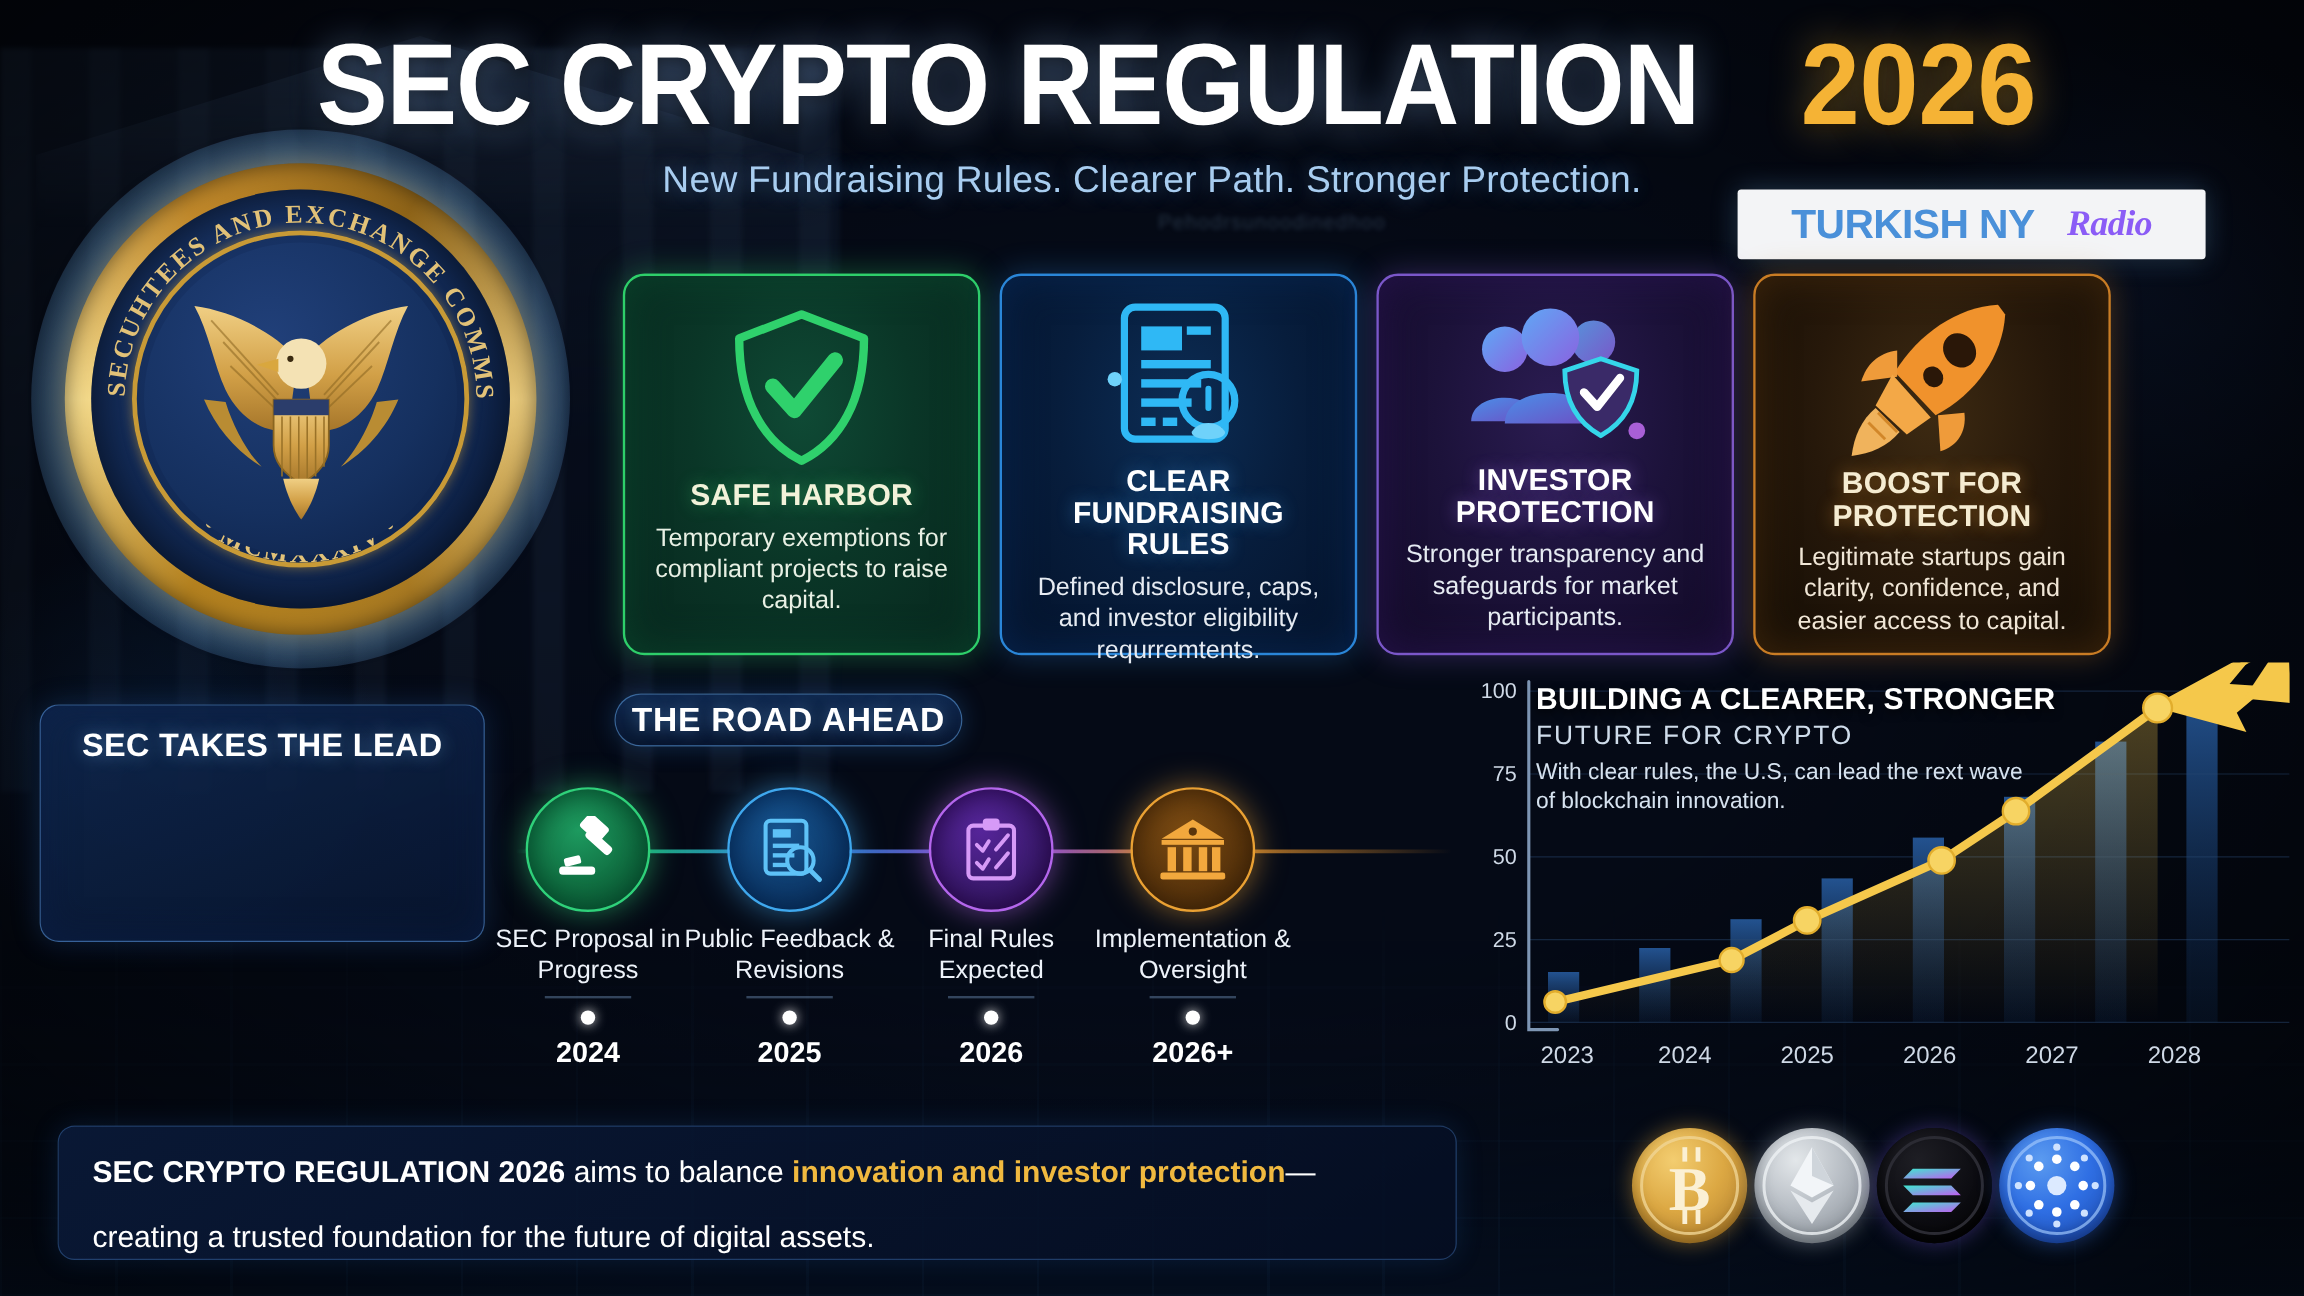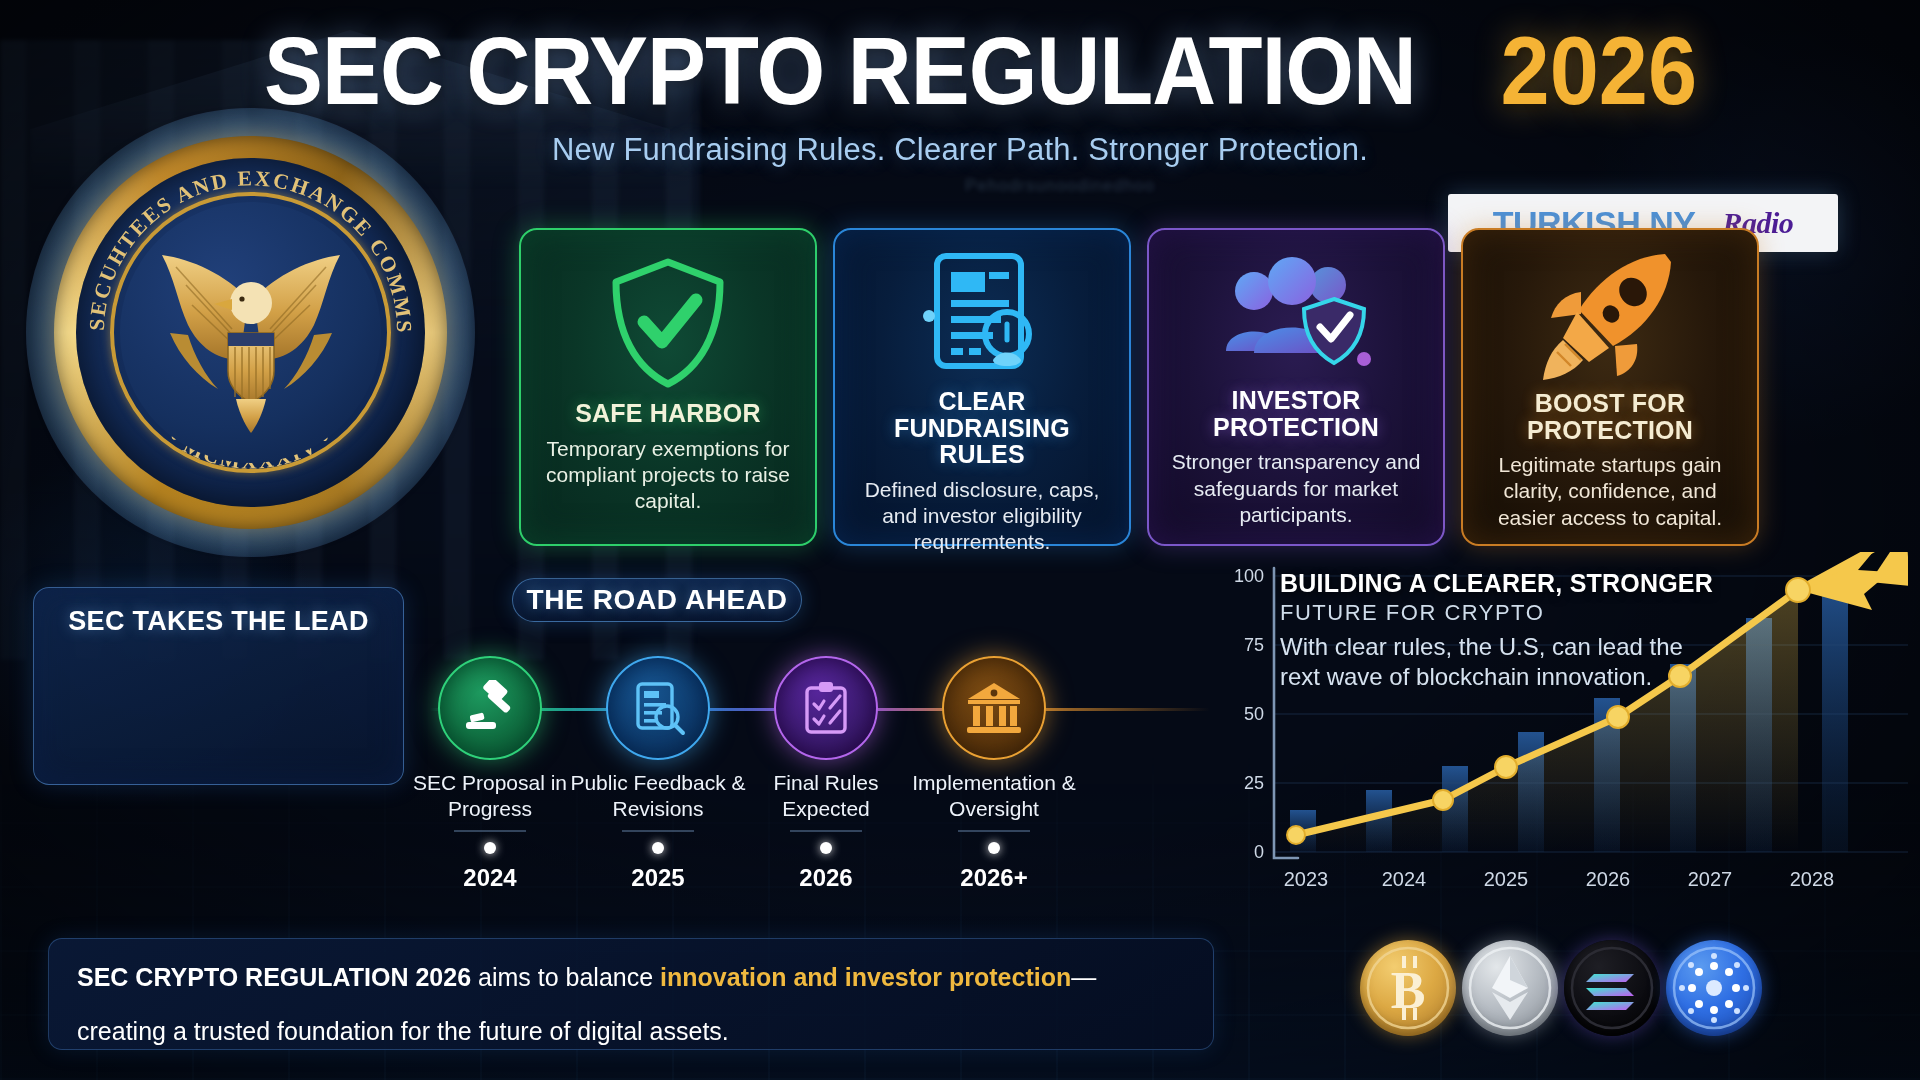--- a/index.html
+++ b/index.html
@@ -79,24 +79,24 @@
   .ghost-text{
     position:absolute; left:700px; top:176px; width:720px; text-align:center;
     font-size:17px; color:rgba(150,190,235,.22); filter:blur(2.4px);
     letter-spacing:1px; user-select:none;
   }
   
   #radio-logo{
     position:absolute; left:1448px; top:158px; width:390px; height:58px;
     background:#f3f4f6; border-radius:3px;
     box-shadow:0 0 22px rgba(120,180,240,.28), 0 2px 8px rgba(0,0,0,.6);
-    display:flex; align-items:center; justify-content:center; gap:27px;margin-top:36px;
+    display:flex; align-items:center; justify-content:center; gap:27px;
   }
   .logo-main{ font-size:34px; font-weight:700; color:#4a90d9; letter-spacing:-.5px; }
-  .logo-script{ font-size:30px; font-style:italic; font-family:"Liberation Serif", serif; color:#4c1d95; font-weight:600; letter-spacing:-.5px; }
+  .logo-script{ font-size:30px; font-style:italic; font-family:"Liberation Serif", serif; color:#8b5cf6; font-weight:600; letter-spacing:-.5px; }
   
   #sec-seal{
     position:absolute; left:48px; top:130px; width:405px; height:405px;
     border-radius:50%;
   }
   .seal-glow{
     position:absolute; inset:-22px; border-radius:50%;
     background:radial-gradient(circle, rgba(90,170,255,.00) 52%, rgba(110,185,255,.42) 62%, rgba(70,140,230,0) 78%);
   }
   .seal-ring-outer{
@@ -215,21 +215,21 @@
   }
   .chart-title{
     position:absolute; left:62px; top:17px; font-size:25px; font-weight:700;
     color:#ffffff; letter-spacing:.2px; text-shadow:0 2px 8px rgba(0,0,0,.8);
   }
   .chart-sub{
     position:absolute; left:62px; top:48px; font-size:22px; font-weight:400;
     color:#cfdcea; letter-spacing:1.5px;
   }
   .chart-note{
-    position:absolute; left:62px; top:80px; width:420px; font-size:24px;
+    position:absolute; left:62px; top:80px; width:420px; font-size:19px;
     line-height:1.26; color:#d6e2ef;
   }
   .chart-svg{ position:absolute; left:0; top:0; }
   .ytick{ fill:#cfd9e6; font-size:18px; font-family:"Liberation Sans",sans-serif; text-anchor:end; }
   .xtick{ fill:#cfd9e6; font-size:20px; font-family:"Liberation Sans",sans-serif; text-anchor:middle; }
   
   #footer-bar{
     position:absolute; left:48px; top:938px; width:1166px; height:112px;
     border-radius:14px; padding:22px 28px;
     background:linear-gradient(150deg, rgba(10,26,56,.92), rgba(5,14,34,.94));

